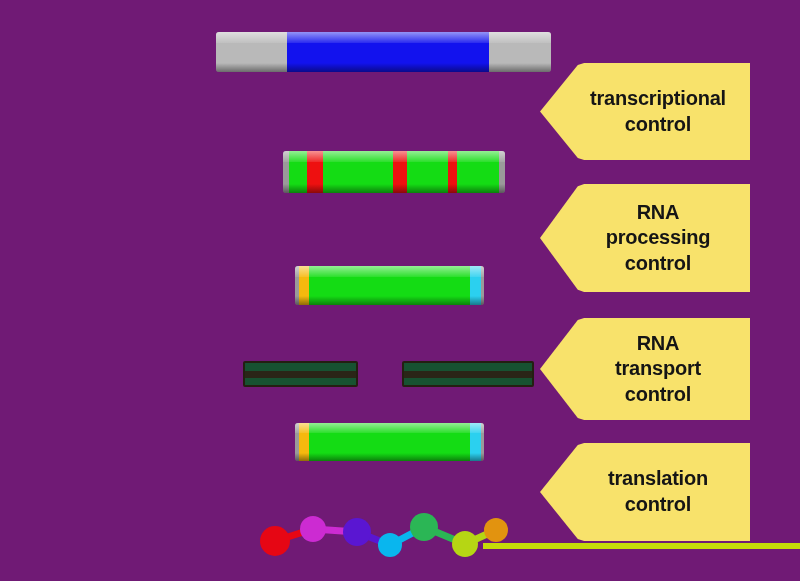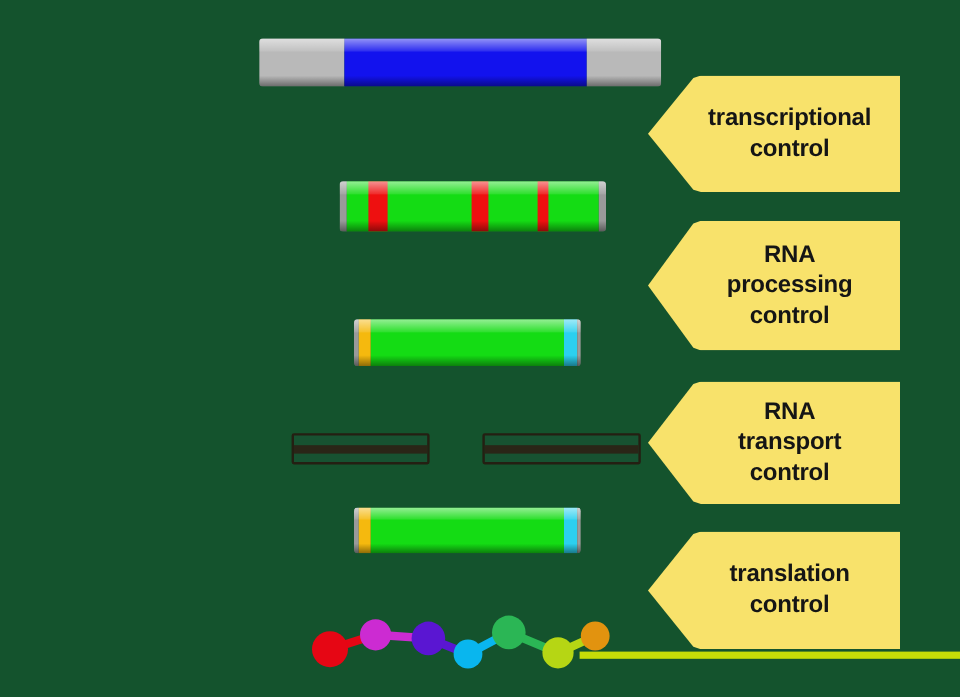--- a/index.html
+++ b/index.html
@@ -31,21 +31,21 @@
     clip-path:polygon(0 50%, 18% 2%, 21% 0, 100% 0, 100% 100%, 21% 100%, 18% 98%);
     display:flex;align-items:center;justify-content:center;
     text-align:center;font-weight:700;font-size:20px;line-height:1.28;
     letter-spacing:-0.2px;padding-left:26px;box-sizing:border-box;
     white-space:pre-line;
   }
 </style>
 </head>
 <body>
 
-<div id="stage" style="background-color: #14532d;">
+<div id="stage" style="background-color: #701a75;">
 
   <div class="rod" style="left:216px;top:32px;width:335px;height:40px">
     <div class="seg" style="left: 0px; width: 71px; background-color: rgb(185, 185, 185);"></div>
     <div class="seg" style="left: 71px; width: 202px; background-color: rgb(18, 18, 238);"></div>
     <div class="seg" style="left: 273px; width: 62px; background-color: rgb(185, 185, 185);"></div>
     <div class="gloss-top"></div>
     <div class="gloss-bottom"></div>
   </div>
 
   <div class="rod" style="left:283px;top:151px;width:222px;height:42px">

